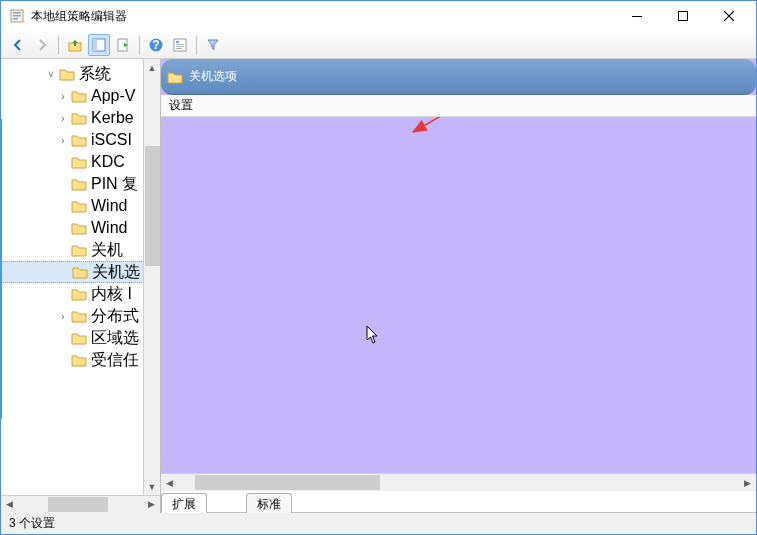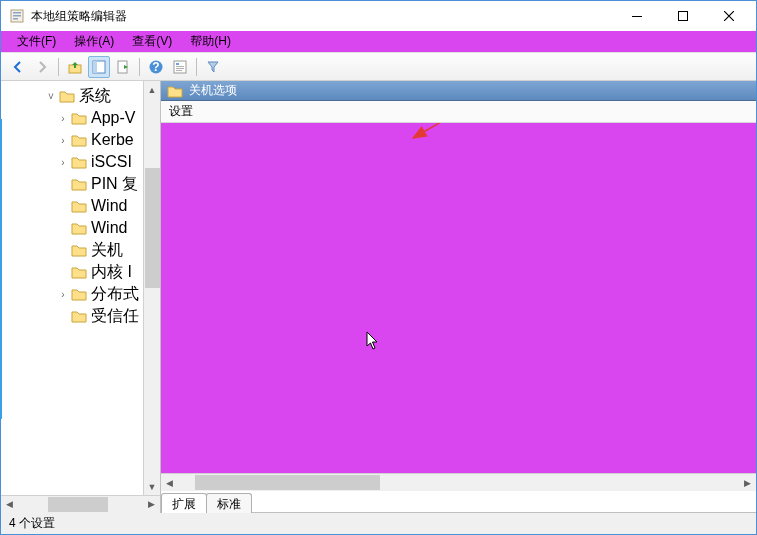--- a/index.html
+++ b/index.html
@@ -1,17 +1,17 @@
 <!DOCTYPE html>
 <html><head>
 <meta charset="utf-8">
 <style>
 * { box-sizing: border-box; margin: 0; padding: 0; font-family: "Microsoft YaHei", "Segoe UI", sans-serif; font-size: 12px; }
 body { background: #fff; }
-.window { width: 757px; height: 535px; border: 1px solid #4a90d9; background: #d946ef; display: flex; flex-direction: column; position: relative; }
+.window { width: 757px; height: 535px; border: 1px solid #4a90d9; background: #c4b5fd; display: flex; flex-direction: column; position: relative; }
 .titlebar { height: 30px; display: flex; align-items: center; padding: 0 4px; background: #fff; }
 .titlebar-icon { width: 16px; height: 16px; margin: 0 6px 0 4px; }
 .titlebar-title { flex: 1; font-size: 12px; color: #000; }
 .win-btns { display: flex; }
 .win-btn { width: 46px; height: 30px; display: flex; align-items: center; justify-content: center; color: #000; }
 .menubar { height: 22px; display: flex; align-items: center; padding: 0 8px; gap: 2px; border-bottom: 1px solid #e1e1e1; }
 .menubar span { padding: 2px 8px; font-size: 12px; }
 .toolbar { height: 28px; display: flex; align-items: center; padding: 0 6px; gap: 2px; border-bottom: 1px solid #d0d0d0; background: linear-gradient(#fdfdfd,#f0f0f0); }
 .tool-btn { width: 22px; height: 22px; display: flex; align-items: center; justify-content: center; border-radius: 2px; }
 .tool-sep { width: 1px; height: 18px; background: #c0c0c0; margin: 0 3px; }
@@ -23,21 +23,21 @@
 .tree-row.sel { background: #d9e8f9; border: 1px dotted #79a6d2; }
 .tree-indent { display:inline-block; }
 .tree-expand { width: 12px; display:inline-flex; justify-content:center; color:#6a6a6a; font-size:10px;}
 .tree-folder { width: 16px; height: 14px; margin: 0 4px 0 2px; }
 .tree-label { font-size: 16px; }
 .hscroll { height: 17px; background: #f0f0f0; display:flex; align-items:center; border-top:1px solid #d0d0d0;}
 .hscroll-btn { width:17px; height:17px; display:flex; align-items:center; justify-content:center; background:#f0f0f0; color:#606060; font-size:9px; }
 .hscroll-track { flex:1; height:17px; background:#f0f0f0; position:relative;}
 .hscroll-thumb { position:absolute; height:15px; top:1px; background:#cdcdcd; border-radius:0; }
 .content-pane { flex:1; display:flex; flex-direction:column; min-width:0; }
-.content-header { height: 20px; background: linear-gradient(#7ea6d4,#5d89bd); display:flex; align-items:center; padding:0 6px; color:#fff; border-bottom:1px solid #4a6d96;}
+.content-header { height: 36px; background: linear-gradient(#7ea6d4,#5d89bd); display:flex; align-items:center; padding:0 6px; color:#fff; border-bottom:1px solid #4a6d96;border-radius:12px;}
 .content-header .folder-ic { margin-right:6px; }
 .content-body { flex:1; display:flex; position:relative; min-height:0; }
 .desc-col { width: 210px; padding: 10px 12px; font-size:12px; border-right:1px solid #e0e0e0;}
 .list-col { flex:1; display:flex; flex-direction:column; min-width:0; position:relative;text-align:right;}
 .list-header { height: 22px; border-bottom:1px solid #d8d8d8; display:flex; align-items:center; padding:0 8px; font-size:12px; background:#fafafa;}
 .list-body { flex:1; padding: 6px 6px; position:relative; overflow:hidden;}
 .list-item-box { border: 2px solid #e53935; padding: 4px 6px; display:flex; align-items:center; gap:6px; position:absolute; left:2px; top:2px; width: 350px; }
 .list-item-icon { width:14px; height:14px; flex-shrink:0;}
 .arrow-line { position:absolute; pointer-events:none; }
 .content-hscroll { height:17px; display:flex; border-top:1px solid #d0d0d0; }
@@ -79,26 +79,20 @@
           </svg>
         </div>
       <div class="win-btn close">
           <svg width="10" height="10">
             <path d="M0 0 L10 10 M10 0 L0 10" stroke="currentColor" stroke-width="1.2"></path>
           </svg>
         </div>
     </div>
   </div>
 
-  <div class="menubar">
-    <span>文件(F)</span>
-    <span>操作(A)</span>
-    <span>查看(V)</span>
-    <span>帮助(H)</span>
-  </div>
 
   <div class="toolbar">
     <div class="tool-btn">
         <svg width="16" height="16">
           <path d="M10 3 L5 8 L10 13" fill="none" stroke="#1e6fd6" stroke-width="2"></path>
         </svg>
       </div>
     <div class="tool-btn">
         <svg width="16" height="16">
           <path d="M6 3 L11 8 L6 13" fill="none" stroke="#b8b8b8" stroke-width="2"></path>
@@ -193,20 +187,30 @@
               <span class="tree-label">iSCSI</span>
             </div>
             <div class="tree-row">
               <span class="tree-indent" style="width:56px"></span>
               <span class="tree-expand"></span>
               <span class="tree-folder">
                 <svg width="16" height="14">
                   <path d="M1 3 L6 3 L8 5 L15 5 L15 13 L1 13 Z" fill="#ffe08a" stroke="#caa63e"></path>
                 </svg>
               </span>
+              <span class="tree-label">KDC</span>
+            </div>
+            <div class="tree-row">
+              <span class="tree-indent" style="width:56px"></span>
+              <span class="tree-expand"></span>
+              <span class="tree-folder">
+                <svg width="16" height="14">
+                  <path d="M1 3 L6 3 L8 5 L15 5 L15 13 L1 13 Z" fill="#ffe08a" stroke="#caa63e"></path>
+                </svg>
+              </span>
               <span class="tree-label">PIN 复</span>
             </div>
             <div class="tree-row">
               <span class="tree-indent" style="width:56px"></span>
               <span class="tree-expand"></span>
               <span class="tree-folder">
                 <svg width="16" height="14">
                   <path d="M1 3 L6 3 L8 5 L15 5 L15 13 L1 13 Z" fill="#ffe08a" stroke="#caa63e"></path>
                 </svg>
               </span>
@@ -225,39 +229,59 @@
             <div class="tree-row">
               <span class="tree-indent" style="width:56px"></span>
               <span class="tree-expand"></span>
               <span class="tree-folder">
                 <svg width="16" height="14">
                   <path d="M1 3 L6 3 L8 5 L15 5 L15 13 L1 13 Z" fill="#ffe08a" stroke="#caa63e"></path>
                 </svg>
               </span>
               <span class="tree-label">关机</span>
             </div>
+            <div class="tree-row sel">
+              <span class="tree-indent" style="width:56px"></span>
+              <span class="tree-expand"></span>
+              <span class="tree-folder">
+                <svg width="16" height="14">
+                  <path d="M1 3 L6 3 L8 5 L15 5 L15 13 L1 13 Z" fill="#ffe08a" stroke="#caa63e"></path>
+                </svg>
+              </span>
+              <span class="tree-label">关机选</span>
+            </div>
             <div class="tree-row">
               <span class="tree-indent" style="width:56px"></span>
               <span class="tree-expand"></span>
               <span class="tree-folder">
                 <svg width="16" height="14">
                   <path d="M1 3 L6 3 L8 5 L15 5 L15 13 L1 13 Z" fill="#ffe08a" stroke="#caa63e"></path>
                 </svg>
               </span>
               <span class="tree-label">内核 I</span>
             </div>
             <div class="tree-row">
               <span class="tree-indent" style="width:56px"></span>
               <span class="tree-expand">›</span>
               <span class="tree-folder">
                 <svg width="16" height="14">
                   <path d="M1 3 L6 3 L8 5 L15 5 L15 13 L1 13 Z" fill="#ffe08a" stroke="#caa63e"></path>
                 </svg>
               </span>
               <span class="tree-label">分布式</span>
+            </div>
+            <div class="tree-row">
+              <span class="tree-indent" style="width:56px"></span>
+              <span class="tree-expand"></span>
+              <span class="tree-folder">
+                <svg width="16" height="14">
+                  <path d="M1 3 L6 3 L8 5 L15 5 L15 13 L1 13 Z" fill="#ffe08a" stroke="#caa63e"></path>
+                </svg>
+              </span>
+              <span class="tree-label">区域选</span>
             </div>
             <div class="tree-row">
               <span class="tree-indent" style="width:56px"></span>
               <span class="tree-expand"></span>
               <span class="tree-folder">
                 <svg width="16" height="14">
                   <path d="M1 3 L6 3 L8 5 L15 5 L15 13 L1 13 Z" fill="#ffe08a" stroke="#caa63e"></path>
                 </svg>
               </span>
               <span class="tree-label">受信任</span>
@@ -314,26 +338,26 @@
           </div>
           <div class="content-hscroll">
             <div class="hscroll-btn">◀</div>
             <div class="hscroll-track">
                 <div class="hscroll-thumb" style="left:17px; width:185px"></div>
               </div>
             <div class="hscroll-btn">▶</div>
           </div>
         </div>
       </div>
-      <div class="tabs-row" style="margin-left:0;">
+      <div class="tabs-row" style="margin-left:0;gap:40px;">
         <div class="tab active">扩展</div>
         <div class="tab">标准</div>
       </div>
     </div>
 
   </div>
 
   <div class="statusbar">
-    <span>4 个设置</span>
+    <span>3 个设置</span>
   </div>
 
   <div style="position:absolute; left:-2px; top:118px; width:3px; height:300px; background:#38a0e5;"></div>
 </div>
 
 </body></html>

